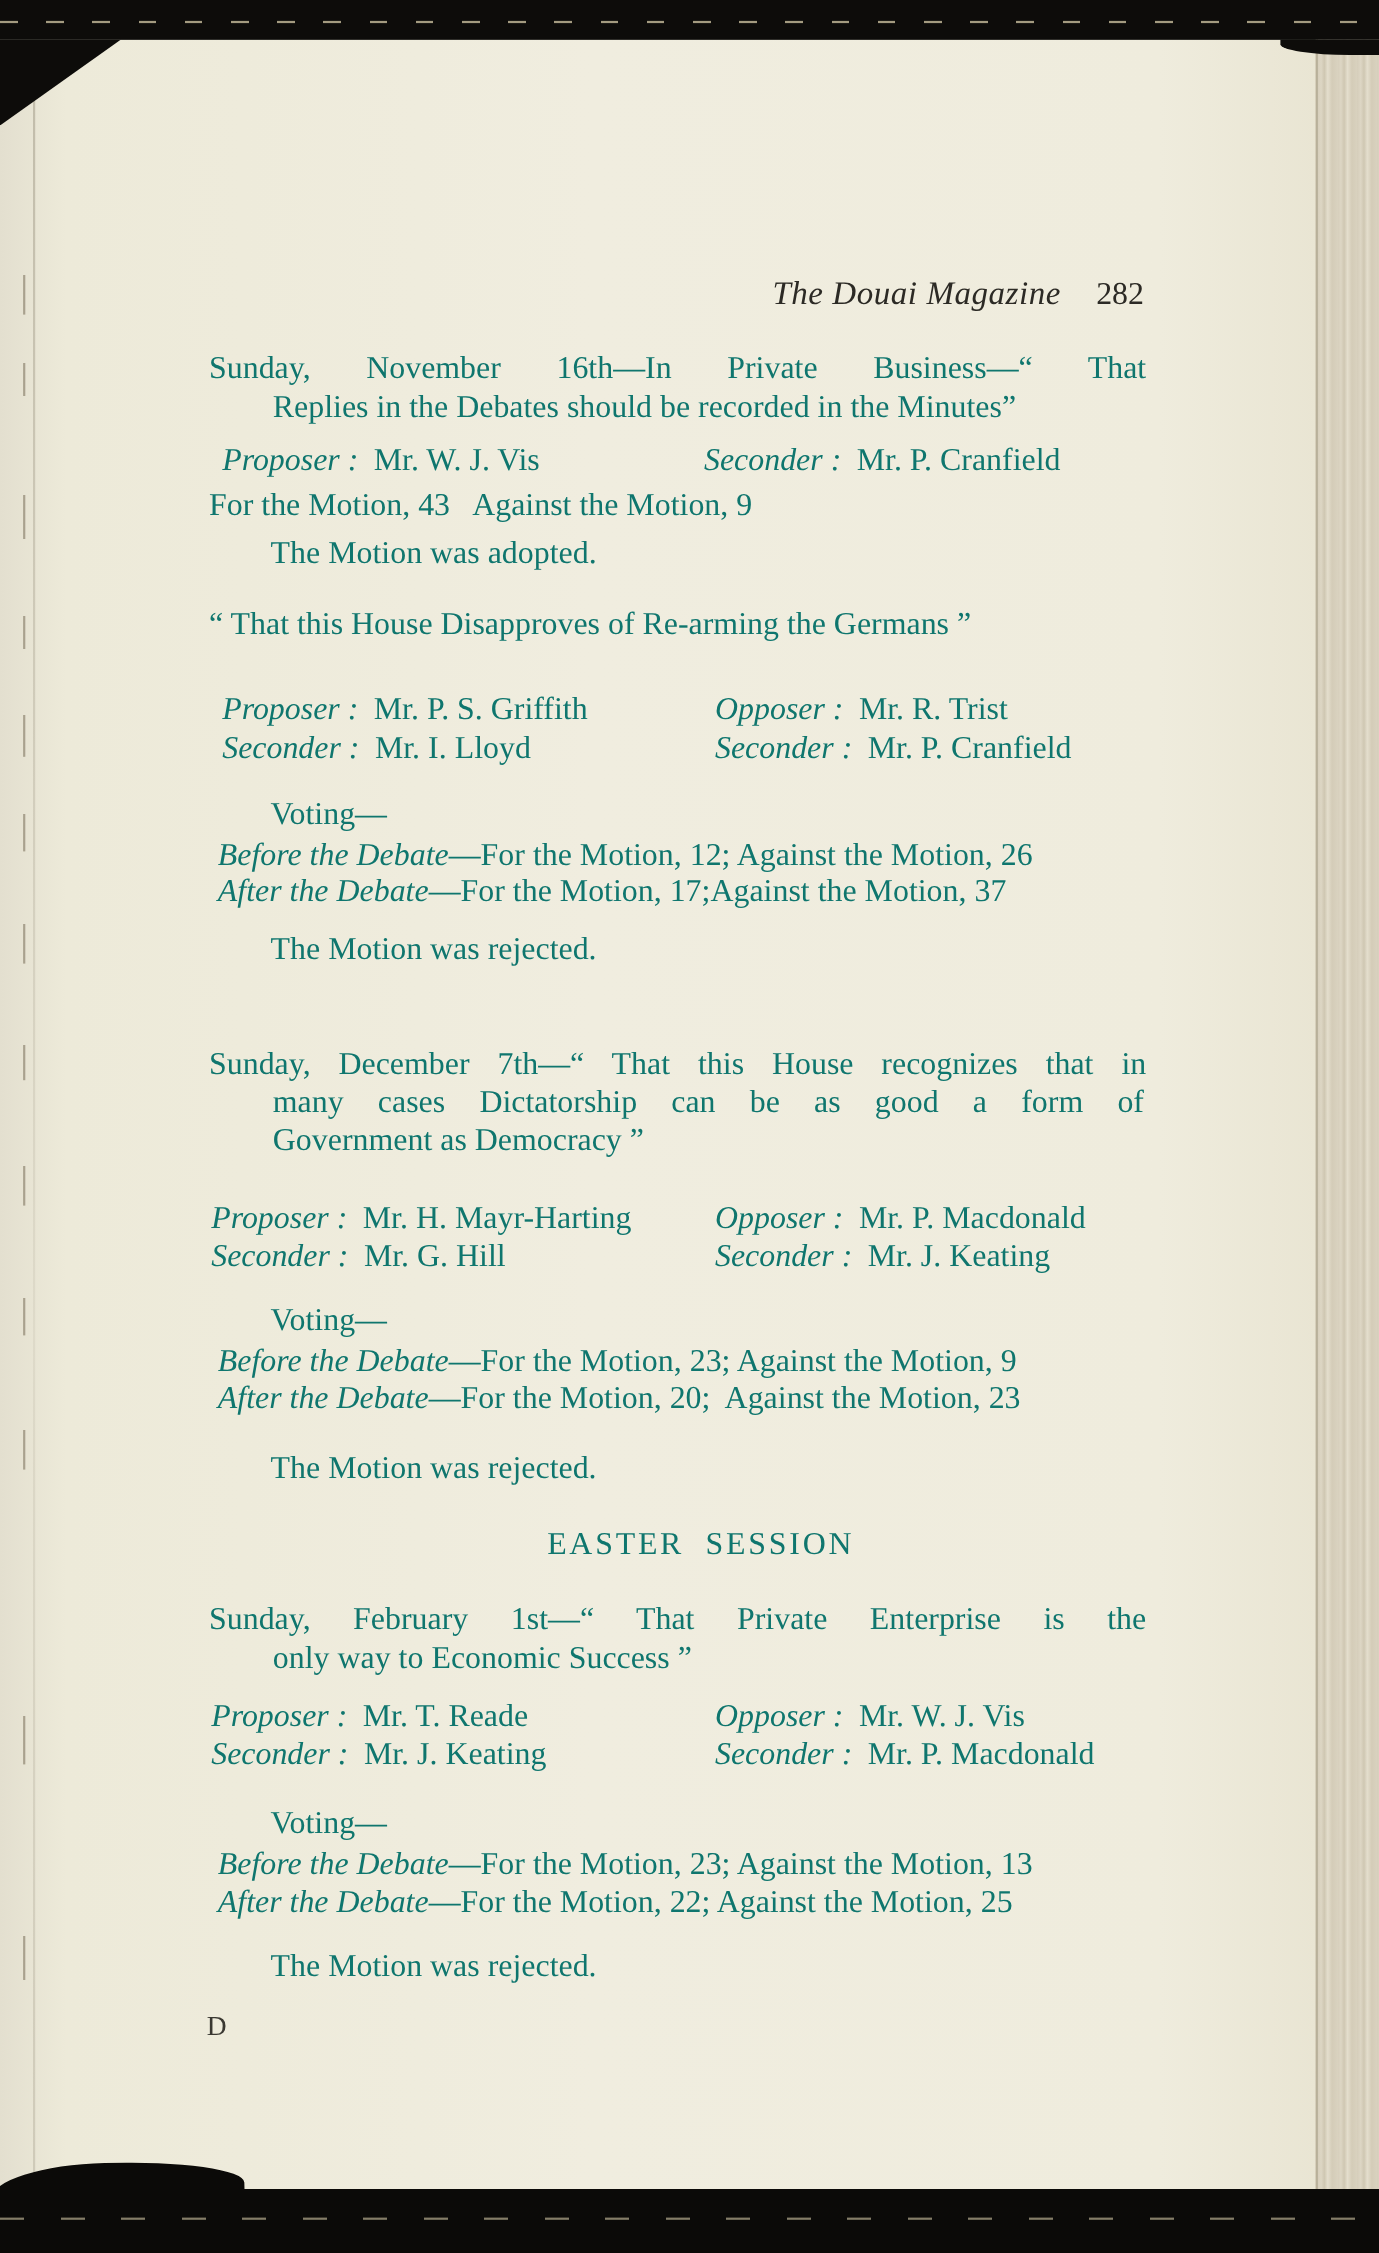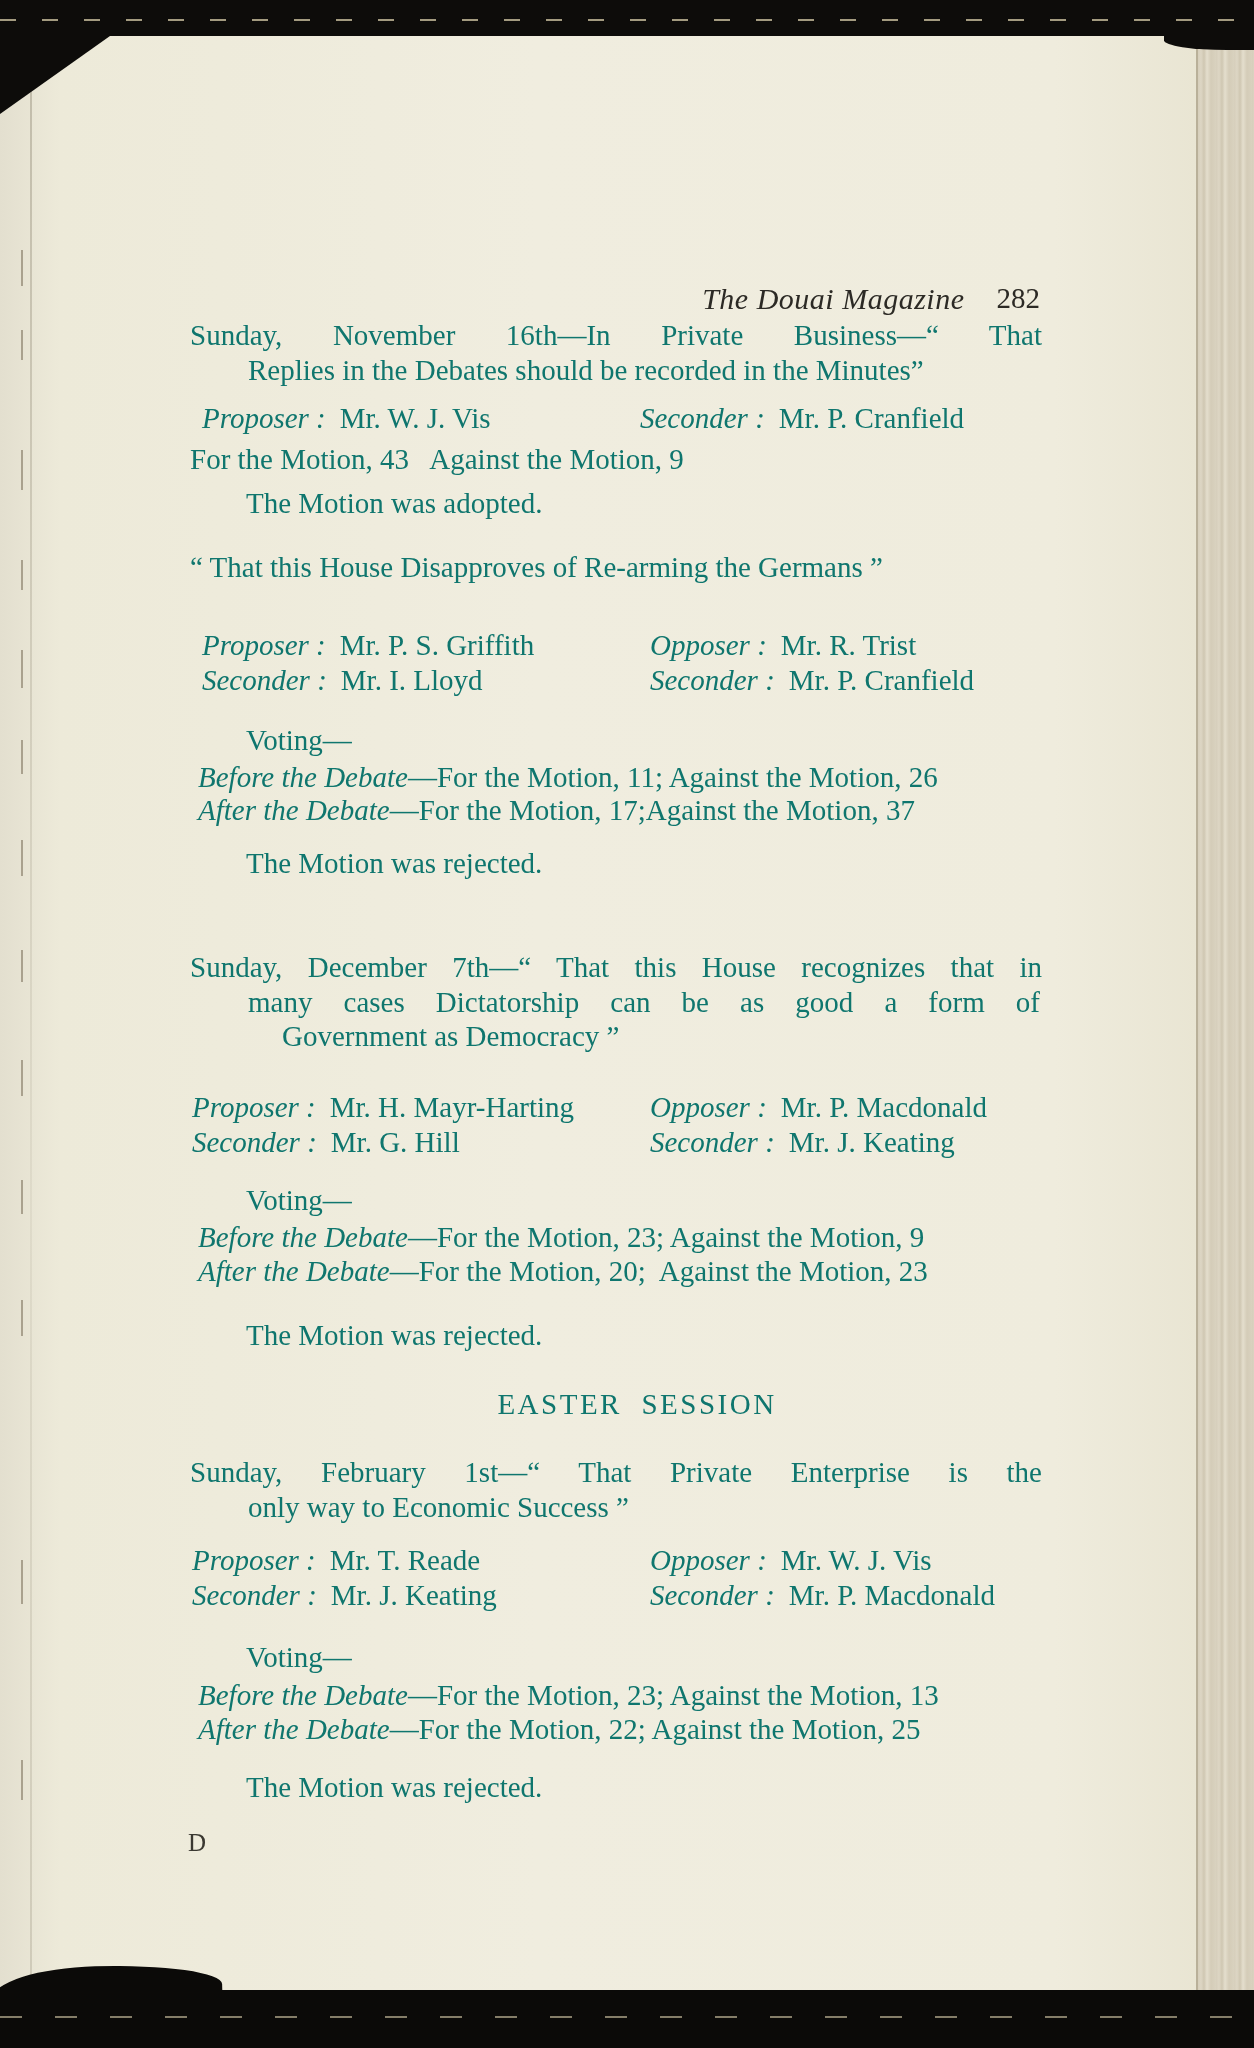--- a/index.html
+++ b/index.html
@@ -36,21 +36,21 @@
   .bottom-left-blob{position:absolute;bottom:52px;left:-8px;width:230px;height:30px;background:#0b0a08;
     border-radius:45% 55% 0 0/100% 70% 0 0;transform:rotate(-1.5deg);}
   .crease{position:absolute;left:30px;top:44px;height:1940px;width:2px;
     background:linear-gradient(180deg,rgba(92,82,60,.28),rgba(92,82,60,.07) 60%,rgba(92,82,60,.18));}
   .stitch{position:absolute;width:2px;background:rgba(118,108,86,.55);left:21px;}
   
   .t{position:absolute;color:#0f766e;font-size:29px;line-height:34px;white-space:pre-wrap;}
   .it{font-style:italic;}
   .justify{white-space:normal;text-align:justify;text-align-last:justify;}
   .header{position:absolute;top:250px;left:590px;width:450px;display:flex;
-    justify-content:flex-end;align-items:flex-start;gap:32px;margin-top:32px;}
+    justify-content:flex-end;align-items:flex-end;gap:32px;}
   .header .title{font-style:italic;font-size:30px;color:#2c2a25;letter-spacing:.5px;}
   .header .num{font-size:29px;color:#2c2a25;}
   .roles{position:absolute;left:190px;width:860px;height:34px;}
   .roles .left{position:absolute;left:12px;top:0;}
   .roles .right{position:absolute;left:450px;top:0;}
   .roles.wide .right{left:460px;}
   .roles .label{font-style:italic;margin-right:14px;}
   .easter{letter-spacing:2.5px;text-align:center;padding-left:22px;width:850px;left:190px;}
   .sig{font-size:25px;color:#3a3831;}
 </style>
@@ -100,27 +100,27 @@
 <div class="t" style="top:550px;left:190px;width:852px;">“ That this House Disapproves of Re-arming the Germans ”</div>
 <div class="t roles wide" style="top:628px;">
   <span class="left"><span class="label">Proposer :</span><span>Mr. P. S. Griffith</span></span>
   <span class="right"><span class="label">Opposer :</span><span>Mr. R. Trist</span></span>
 </div>
 <div class="t roles wide" style="top:663px;">
   <span class="left"><span class="label">Seconder :</span><span>Mr. I. Lloyd</span></span>
   <span class="right"><span class="label">Seconder :</span><span>Mr. P. Cranfield</span></span>
 </div>
 <div class="t" style="top:723px;left:246px;">Voting—</div>
-<div class="t" style="top:760px;left:198px;"><span class="it">Before the Debate</span><span>—For the Motion, 11; Against the Motion, 26</span></div>
+<div class="t" style="top:760px;left:198px;"><span class="it">Before the Debate</span><span>—For the Motion, 12; Against the Motion, 26</span></div>
 <div class="t" style="top:793px;left:198px;"><span class="it">After the Debate</span><span>—For the Motion, 17;Against the Motion, 37</span></div>
 <div class="t" style="top:846px;left:246px;">The Motion was rejected.</div>
 
 <div class="t justify" style="top:950px;left:190px;width:852px;">Sunday, December 7th—“ That this House recognizes that in</div>
 <div class="t justify" style="top:985px;left:248px;width:792px;">many cases Dictatorship can be as good a form of</div>
-<div class="t" style="top:1019px;left:248px;margin-left:34px;">Government as Democracy ”</div>
+<div class="t" style="top:1019px;left:248px;">Government as Democracy ”</div>
 <div class="t roles wide" style="top:1090px;">
   <span class="left" style="left:2px;"><span class="label">Proposer :</span><span>Mr. H. Mayr-Harting</span></span>
   <span class="right"><span class="label">Opposer :</span><span>Mr. P. Macdonald</span></span>
 </div>
 <div class="t roles wide" style="top:1125px;">
   <span class="left" style="left:2px;"><span class="label">Seconder :</span><span>Mr. G. Hill</span></span>
   <span class="right"><span class="label">Seconder :</span><span>Mr. J. Keating</span></span>
 </div>
 <div class="t" style="top:1183px;left:246px;">Voting—</div>
 <div class="t" style="top:1220px;left:198px;"><span class="it">Before the Debate</span><span>—For the Motion, 23; Against the Motion, 9</span></div>

